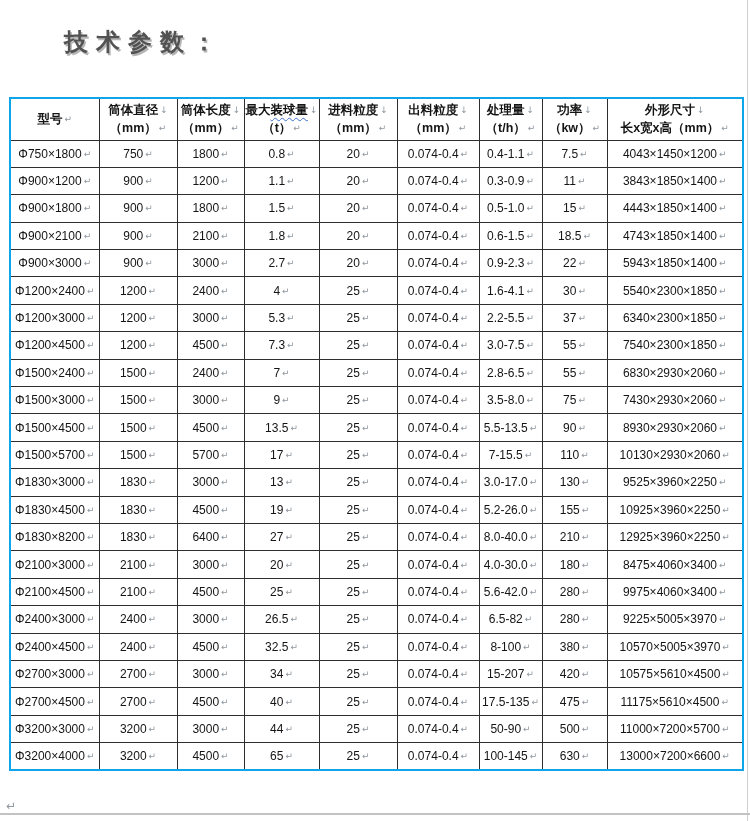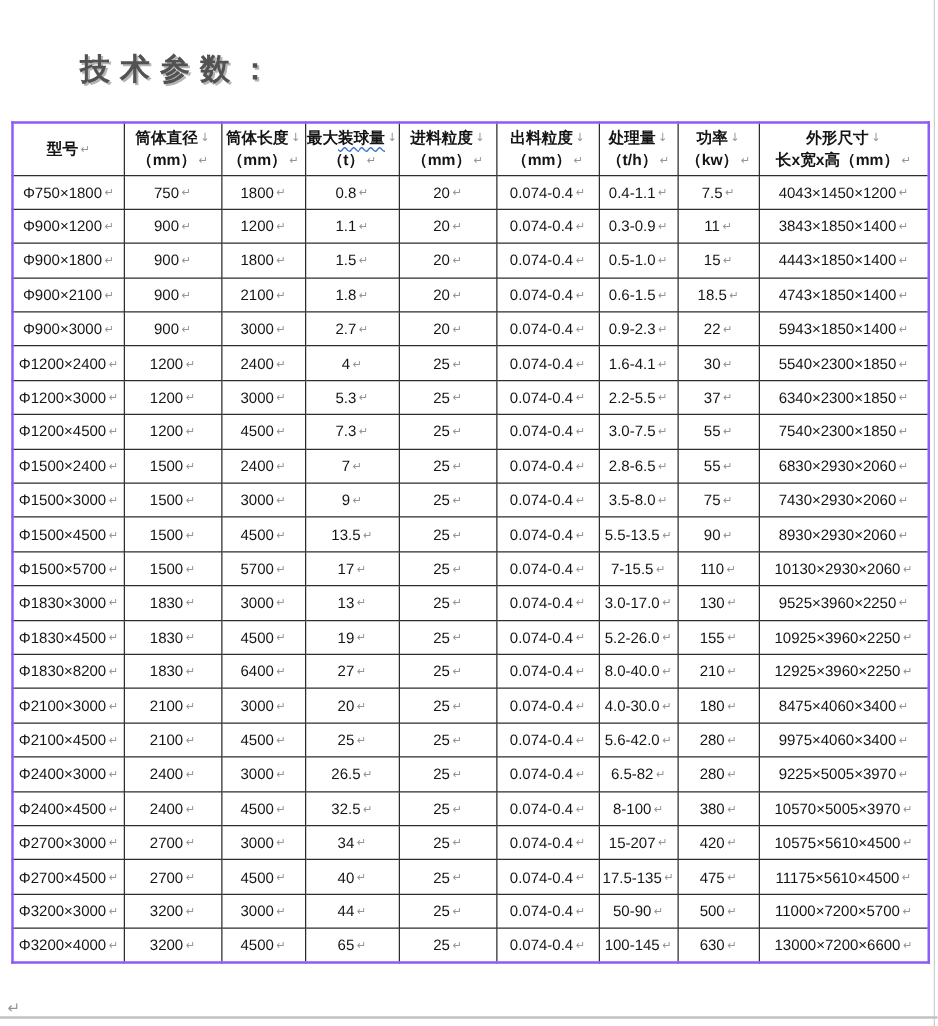--- a/index.html
+++ b/index.html
@@ -7,31 +7,31 @@
   body {
     width: 750px; height: 821px;
     background: #ffffff;
     font-family: "Liberation Sans", sans-serif;
     position: relative;
     overflow: hidden;
   }
   .page { position: absolute; inset: 0; }
 
   .title {
-    position: absolute; left: 64px; top: 39px; margin: 0;
+    position: absolute; left: 64px; top: 26px; margin: 0;
     font-size: 24px; font-weight: bold; color: #525252;
     letter-spacing: 8px; white-space: nowrap;
     text-shadow: 1.5px 1.5px 0 #b5b5b5;
   }
 
   .spec-table {
     position: absolute; left: 9px; top: 97px;
     width: 734px;
     border-collapse: collapse; table-layout: fixed;
-    border: 2px solid #8b5cf6;
+    border: 2px solid #0ea5e9;
   }
   .spec-table th, .spec-table td {
     border: 1px solid #2e2e2e;
     text-align: center; vertical-align: middle;
     padding: 0; overflow: hidden; white-space: nowrap;
   }
   .spec-table thead th {
     height: 42px;
     font-size: 12.5px; font-weight: bold; color: #141414;
     line-height: 1.45;

